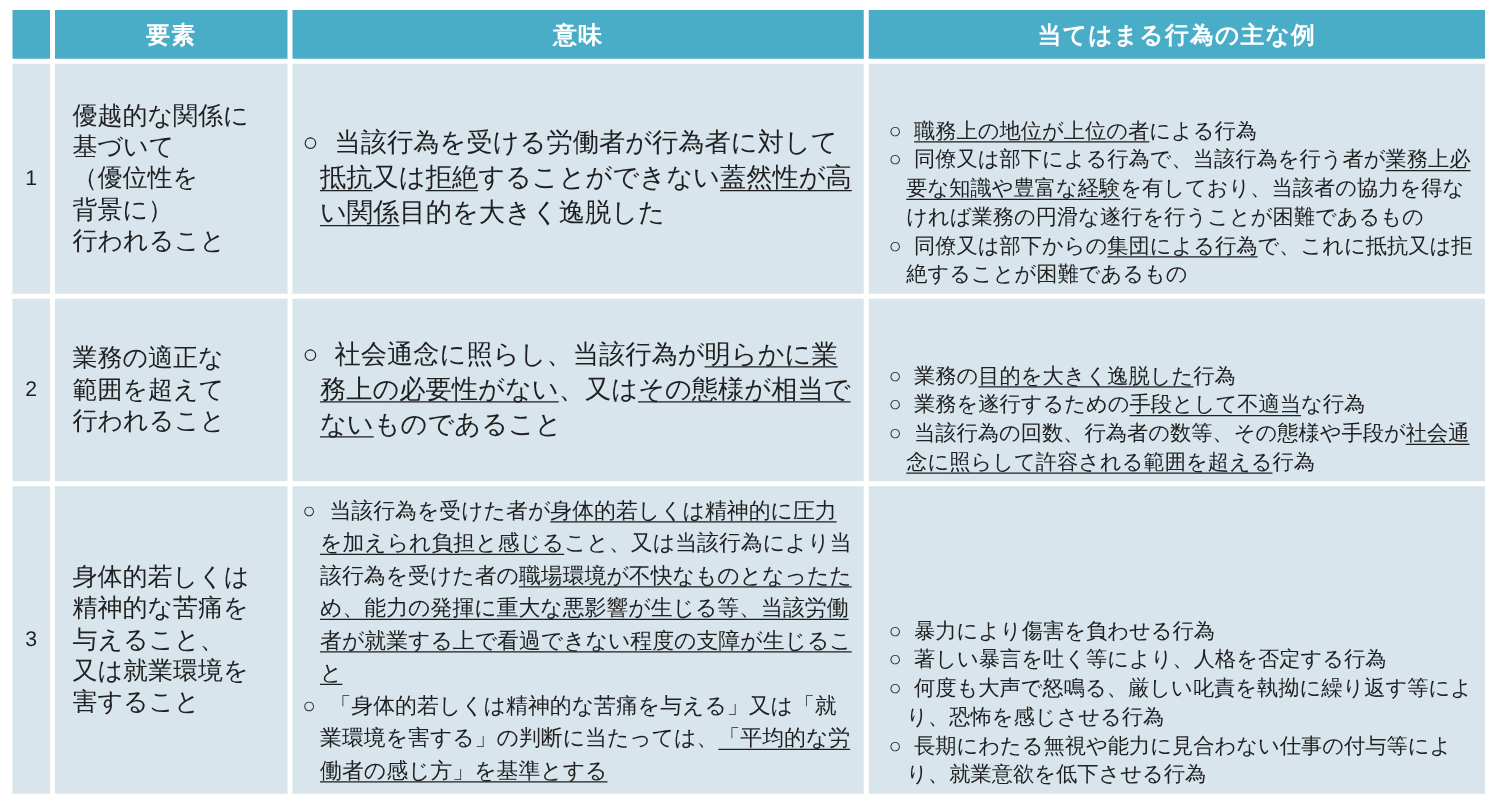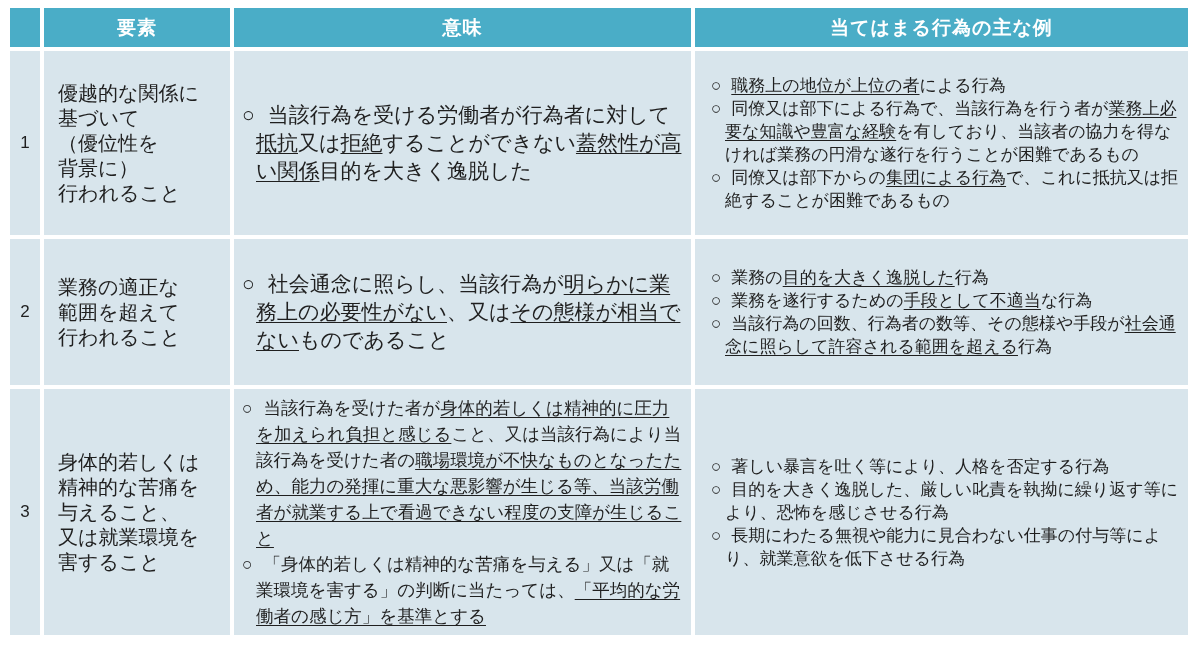--- a/index.html
+++ b/index.html
@@ -61,21 +61,21 @@
     font-size: 21px;
     line-height: 28px;
   }
   .meancell.small {
     font-size: 17.5px;
     line-height: 26px;
   }
   .excell {
     display: flex;
     flex-direction: column;
-    justify-content: center;
+    justify-content: flex-end;
     padding: 4px 8px 4px 16px;
     font-size: 17px;
     line-height: 23px;
   }
   .bullet { padding-left: 14px; text-indent: -14px; }
   .marker { margin-right: 10px; }
   .meancell .marker { margin-right: 13px; }
   .meancell.small .marker { margin-right: 11px; }
   .u { text-decoration: underline; text-underline-offset: 3px; text-decoration-thickness: 1px; }
 </style>
@@ -124,18 +124,19 @@
 精神的な苦痛を
 与えること、
 又は就業環境を
 害すること</div>
       </div>
       <div class="cell meancell small">
         <div class="bullet"><span class="marker">○</span><span class="seg">当該行為を受けた者が</span><span class="seg u">身体的若しくは精神的に圧力を加えられ負担と感じる</span><span class="seg">こと、又は当該行為により当該行為を受けた者の</span><span class="seg u">職場環境が不快なものとなったため、能力の発揮に重大な悪影響が生じる等、当該労働者が就業する上で看過できない程度の支障が生じること</span></div>
         <div class="bullet"><span class="marker">○</span><span class="seg">「身体的若しくは精神的な苦痛を与える」又は「就業環境を害する」の判断に当たっては、</span><span class="seg u">「平均的な労働者の感じ方」を基準とする</span></div>
       </div>
       <div class="cell excell">
+        <div class="bullet"><span class="marker">○</span><span class="seg">暴力により傷害を負わせる行為</span></div>
         <div class="bullet"><span class="marker">○</span><span class="seg">著しい暴言を吐く等により、人格を否定する行為</span></div>
-        <div class="bullet"><span class="marker">○</span><span class="seg">目的を大きく逸脱した、厳しい叱責を執拗に繰り返す等により、恐怖を感じさせる行為</span></div>
+        <div class="bullet"><span class="marker">○</span><span class="seg">何度も大声で怒鳴る、厳しい叱責を執拗に繰り返す等により、恐怖を感じさせる行為</span></div>
         <div class="bullet"><span class="marker">○</span><span class="seg">長期にわたる無視や能力に見合わない仕事の付与等により、就業意欲を低下させる行為</span></div>
       </div>
     </div>
 </div>
 
 </body></html>

